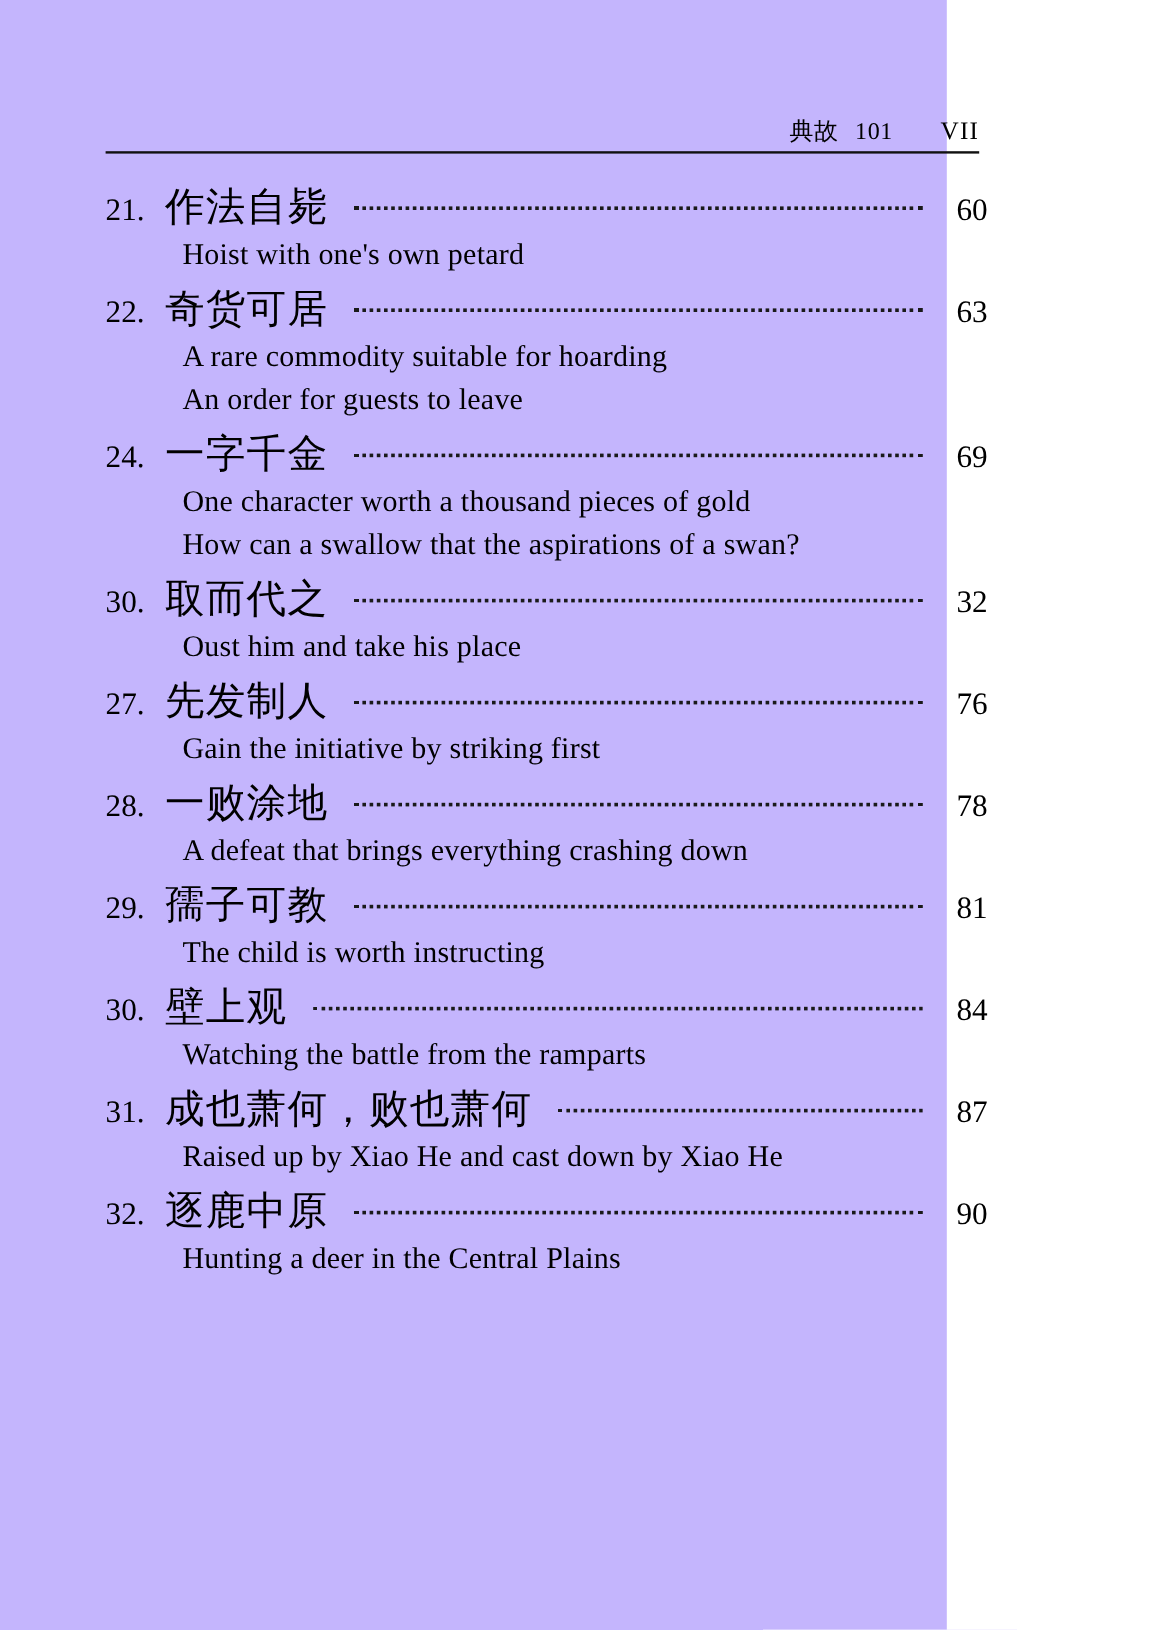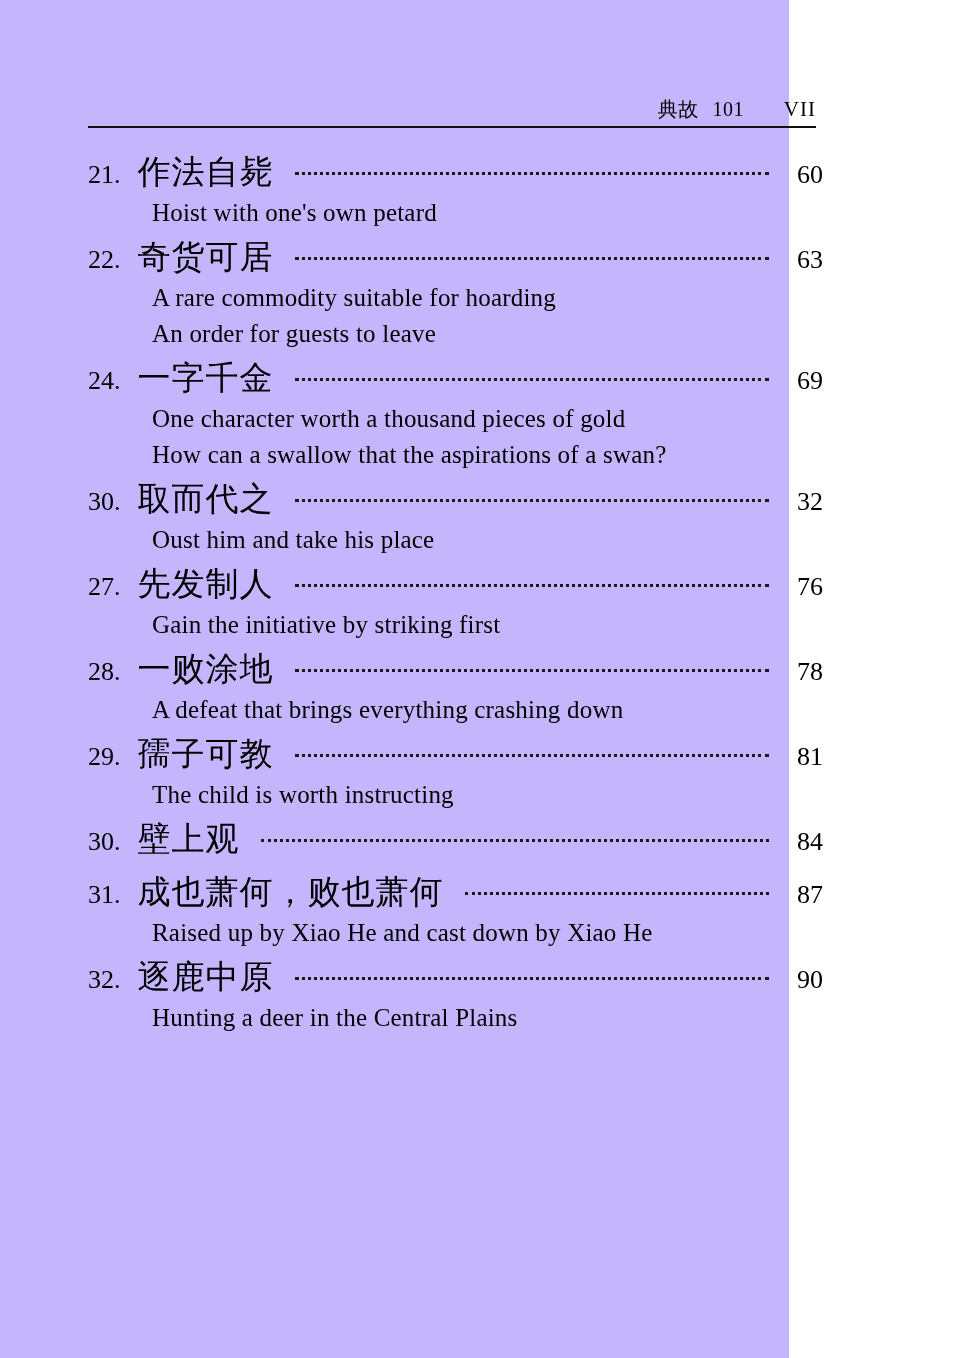--- a/index.html
+++ b/index.html
@@ -212,20 +212,21 @@
       <div class="entry-en">The child is worth instructing</div>
     </div>
 
     <div class="entry">
       <div class="entry-line">
         <span class="entry-num">30.</span>
         <span class="entry-cn">壁上观</span>
         <span class="leader"></span>
         <span class="entry-page">84</span>
       </div>
+      <div class="entry-en">Watching the battle from the ramparts</div>
     </div>
 
     <div class="entry">
       <div class="entry-line">
         <span class="entry-num">31.</span>
         <span class="entry-cn">成也萧何，败也萧何</span>
         <span class="leader"></span>
         <span class="entry-page">87</span>
       </div>
       <div class="entry-en">Raised up by Xiao He and cast down by Xiao He</div>

